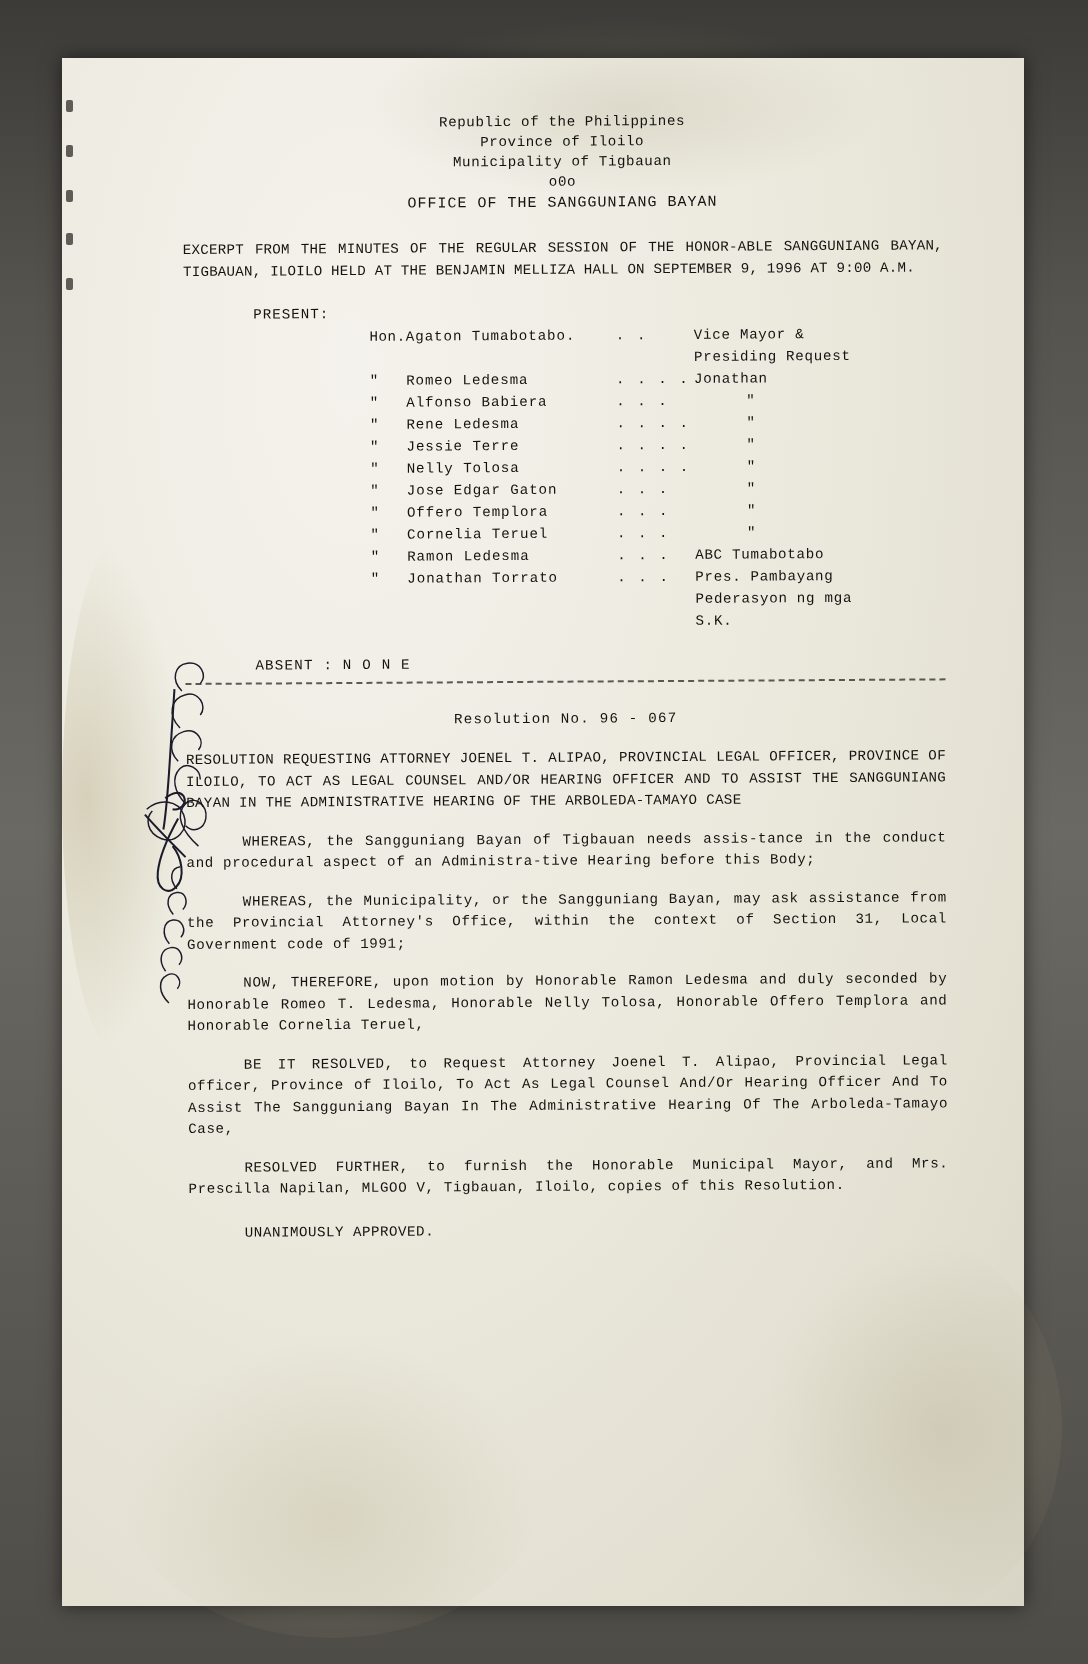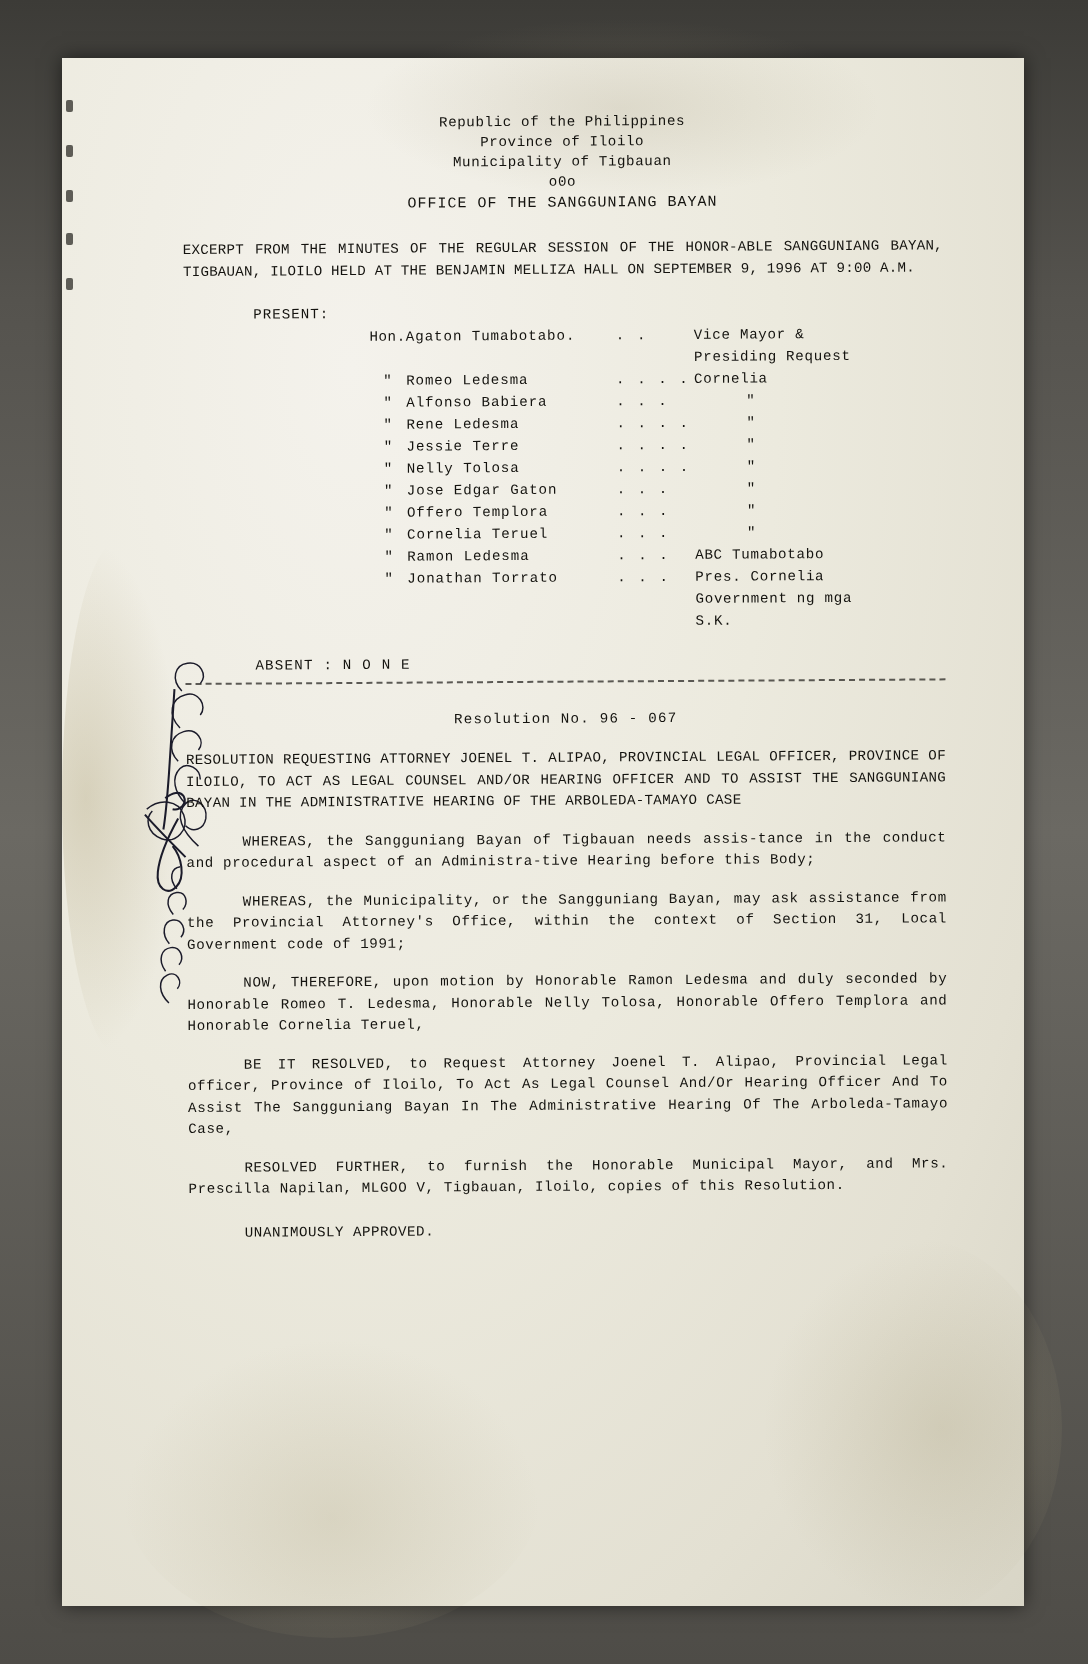--- a/index.html
+++ b/index.html
@@ -91,21 +91,21 @@
     margin-left: 186px;
     border-collapse: collapse;
     font-size: 14.2px;
     line-height: 21px;
   }
   .attendee-table td {
     padding: 0 0 1px 0;
     vertical-align: top;
     white-space: pre;
   }
-  .col-mark { width: 26px; text-align: center; }
+  .col-mark { width: 26px; text-align: left; }
   .col-name { width: 210px; letter-spacing: .9px; }
   .col-dots { width: 78px; letter-spacing: 2px; }
   .col-role { padding-left: 14px; letter-spacing: .7px; }
   .absent { margin-top: 20px; margin-left: 70px; letter-spacing: 1.2px; }
   .rule {
     margin: 6px 0 0 0;
     border: 0;
     border-top: 2px dashed #2a2824;
     opacity: .75;
     width: 100%;
@@ -196,21 +196,21 @@
           <tr>
             <td></td>
               <td></td>
               <td></td>
             <td class="col-role">Presiding Request</td>
           </tr>
           <tr>
             <td class="col-mark">"</td>
             <td class="col-name">Romeo Ledesma</td>
             <td class="col-dots">. . . .</td>
-            <td class="col-role">Cornelia</td>
+            <td class="col-role">Jonathan</td>
           </tr>
           <tr>
             <td class="col-mark">"</td>
             <td class="col-name">Alfonso Babiera</td>
             <td class="col-dots">. . .</td>
             <td class="col-role" style="padding-left:52px">"</td>
           </tr>
           <tr>
             <td class="col-mark">"</td>
             <td class="col-name">Rene Ledesma</td>
@@ -250,27 +250,27 @@
           <tr>
             <td class="col-mark">"</td>
             <td class="col-name">Ramon Ledesma</td>
             <td class="col-dots">. . .</td>
             <td class="col-role">ABC Tumabotabo</td>
           </tr>
           <tr>
             <td class="col-mark">"</td>
             <td class="col-name">Jonathan Torrato</td>
             <td class="col-dots">. . .</td>
-            <td class="col-role">Pres. Cornelia</td>
+            <td class="col-role">Pres. Pambayang</td>
           </tr>
           <tr>
             <td></td>
               <td></td>
               <td></td>
-            <td class="col-role">Government ng mga</td>
+            <td class="col-role">Pederasyon ng mga</td>
           </tr>
           <tr>
             <td></td>
               <td></td>
               <td></td>
             <td class="col-role">S.K.</td>
           </tr>
         </tbody>
       </table>
 

